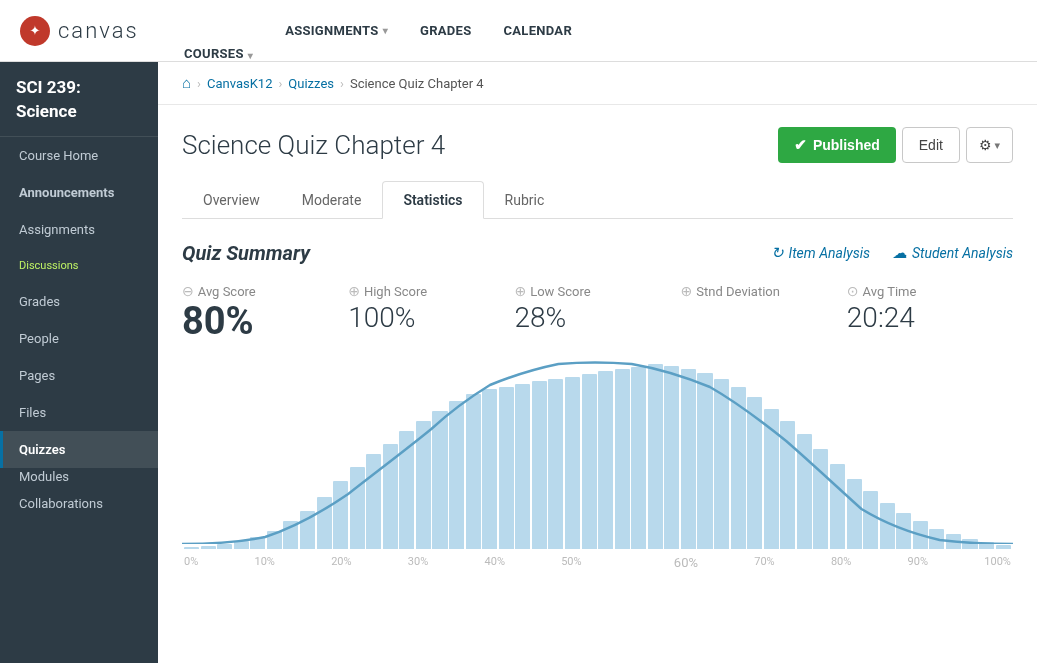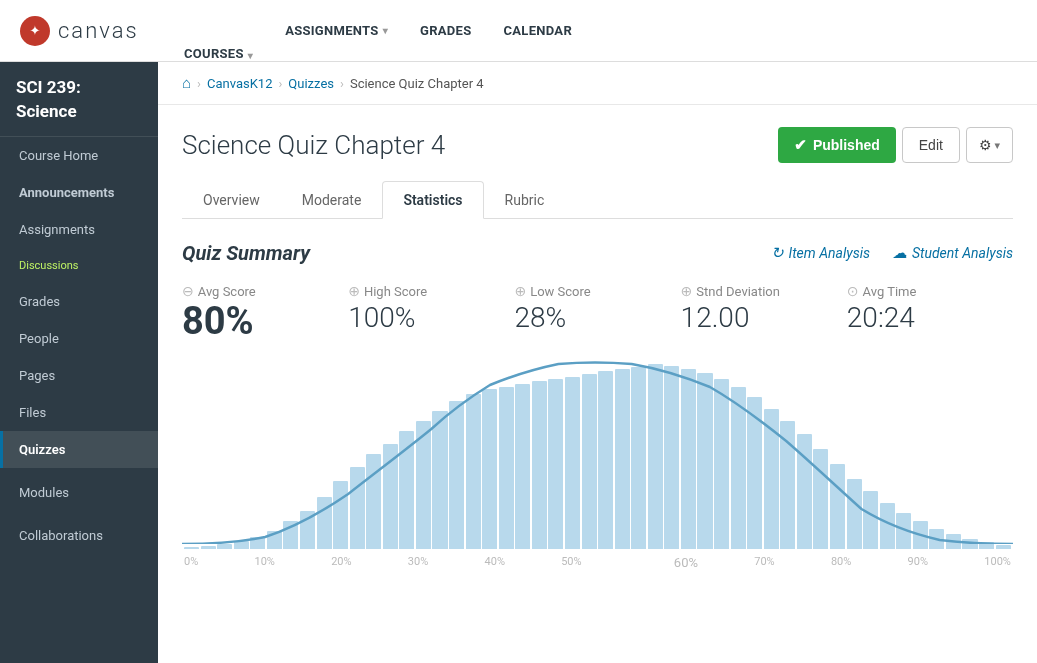--- a/index.html
+++ b/index.html
@@ -43,21 +43,21 @@
     <div id="sidebar-items">
         <div style="padding: 11px 16px; font-size: 13px; cursor: pointer; border-left: 3px solid transparent; color: rgb(192, 203, 212); background: transparent; font-weight: 400;">Course Home</div>
         <div style="padding: 11px 16px; font-size: 13px; cursor: pointer; border-left: 3px solid transparent; color: rgb(192, 203, 212); background: transparent; font-weight: 700;">Announcements</div>
         <div style="padding: 11px 16px; font-size: 13px; cursor: pointer; border-left: 3px solid transparent; color: rgb(192, 203, 212); background: transparent; font-weight: 400;">Assignments</div>
         <div style="padding: 11px 16px; font-size: 11px; cursor: pointer; border-left: 3px solid transparent; color: #bef264; background: transparent; font-weight: 400;">Discussions</div>
         <div style="padding: 11px 16px; font-size: 13px; cursor: pointer; border-left: 3px solid transparent; color: rgb(192, 203, 212); background: transparent; font-weight: 400;">Grades</div>
         <div style="padding: 11px 16px; font-size: 13px; cursor: pointer; border-left: 3px solid transparent; color: rgb(192, 203, 212); background: transparent; font-weight: 400;">People</div>
         <div style="padding: 11px 16px; font-size: 13px; cursor: pointer; border-left: 3px solid transparent; color: rgb(192, 203, 212); background: transparent; font-weight: 400;">Pages</div>
         <div style="padding: 11px 16px; font-size: 13px; cursor: pointer; border-left: 3px solid transparent; color: rgb(192, 203, 212); background: transparent; font-weight: 400;">Files</div>
         <div style="padding: 11px 16px; font-size: 13px; cursor: pointer; border-left: 3px solid rgb(7, 112, 163); color: rgb(255, 255, 255); background: rgba(255, 255, 255, 0.1); font-weight: 600;">Quizzes</div>
-        <div style="padding: 17px 16px; font-size: 13px; cursor: pointer; border-left: 3px solid transparent; color: rgb(192, 203, 212); background: transparent; font-weight: 400;">Modules</div>
+        <div style="padding: 1px 16px; font-size: 13px; cursor: pointer; border-left: 3px solid transparent; color: rgb(192, 203, 212); background: transparent; font-weight: 400;">Modules</div>
         <div style="padding: 11px 16px; font-size: 13px; cursor: pointer; border-left: 3px solid transparent; color: rgb(192, 203, 212); background: transparent; font-weight: 400;">Collaborations</div>
       </div>
   </aside>
 
   <main style="flex:1; background:#fff; overflow-y:auto;">
 
     <div style="padding:12px 24px; display:flex; align-items:center; gap:6px; font-size:13px; border-bottom:1px solid #e8e8e8;">
       <span style="color:#0770a3; font-size:15px; cursor:pointer;">⌂</span>
       <span style="color:#bbb;">›</span>
       <span style="color:#0770a3; cursor:pointer;">CanvasK12</span>
@@ -133,21 +133,20 @@
             <span style="font-size:14px; color:#bbb;">⊕</span>
             <span>Low Score</span>
           </div>
           <div style="font-size:28px; font-weight:300; color:#2d3b45;">28%</div>
         </div>
         <div style="flex:1;">
           <div style="font-size:13px; color:#888; display:flex; align-items:center; gap:4px; margin-bottom:2px;">
             <span style="font-size:14px; color:#bbb;">⊕</span>
             <span>Stnd Deviation</span>
           </div>
-          <div style="font-size:28px; font-weight:300; color:#2d3b45;">12.00</div>
         </div>
         <div style="flex:1;">
           <div style="font-size:13px; color:#888; display:flex; align-items:center; gap:4px; margin-bottom:2px;">
             <span style="font-size:14px; color:#bbb;">⊙</span>
             <span>Avg Time</span>
           </div>
           <div style="font-size:28px; font-weight:300; color:#2d3b45;">20:24</div>
         </div>
       </div>
 

